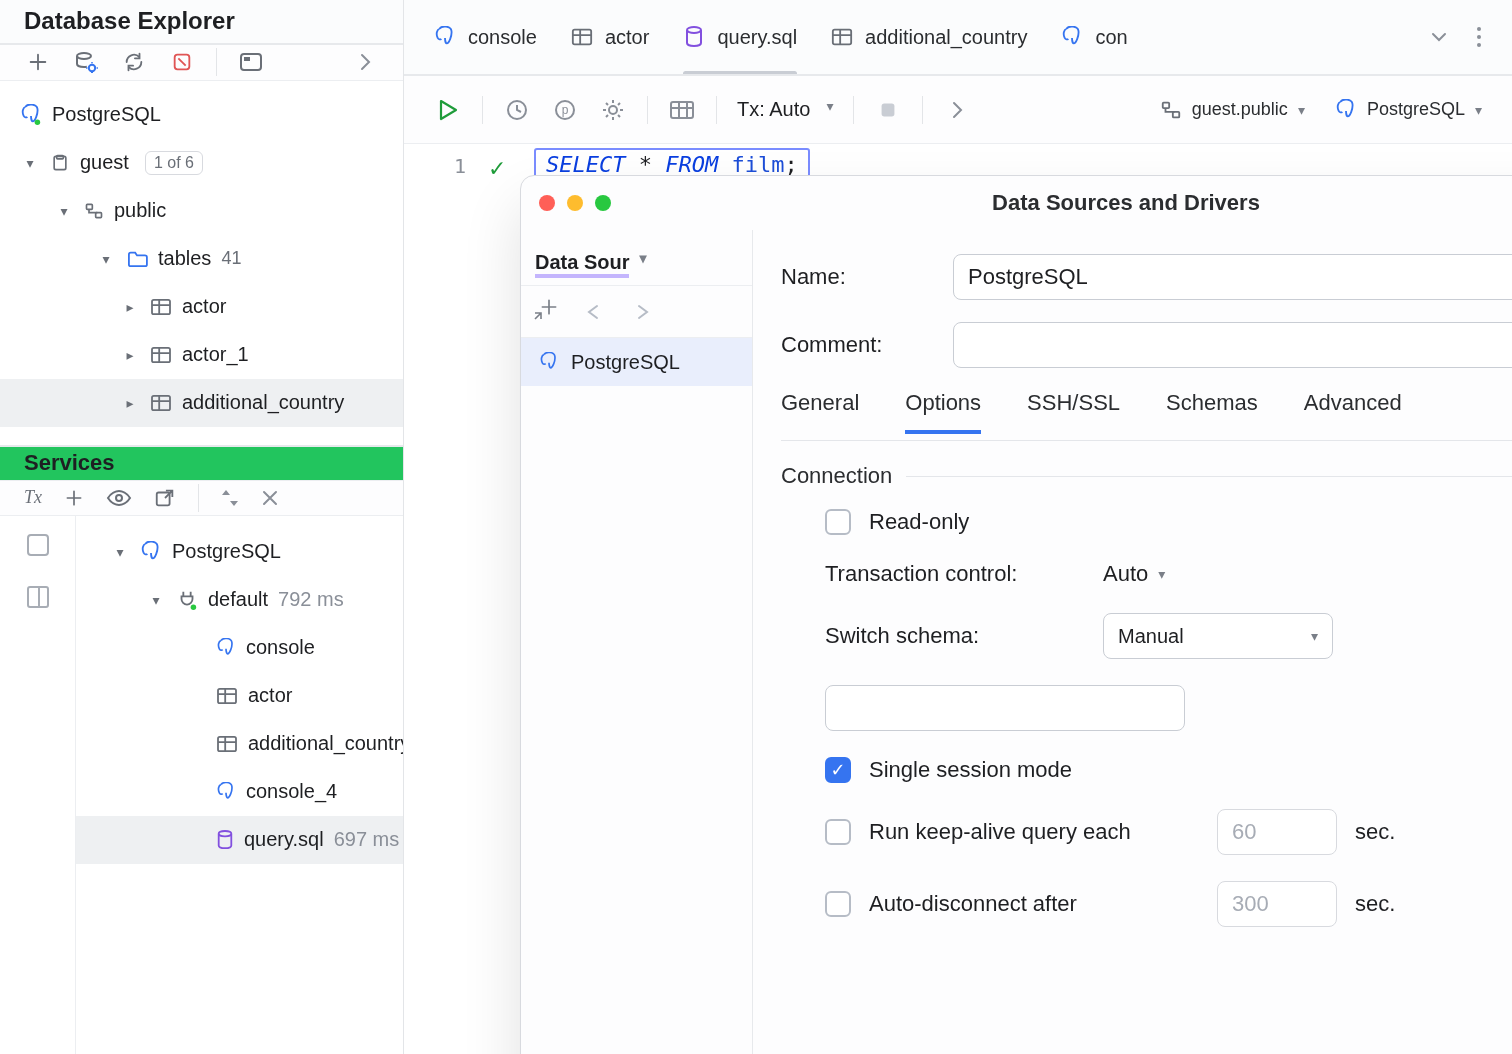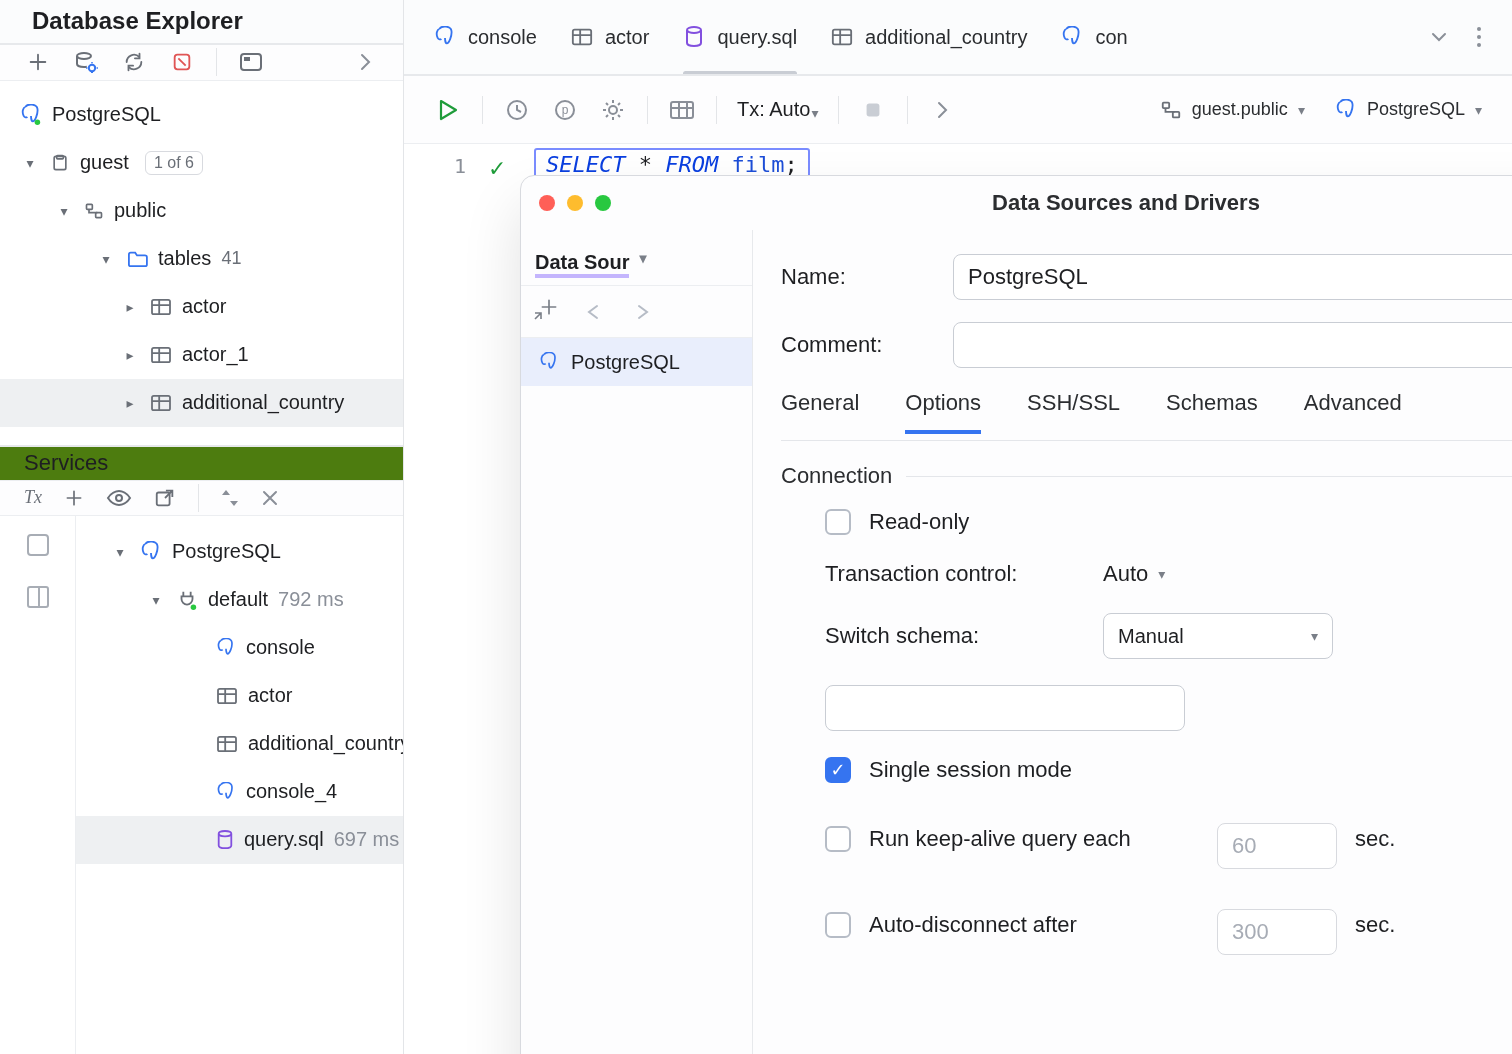--- a/index.html
+++ b/index.html
@@ -19,21 +19,21 @@
     position: absolute; inset: 0;
     display: grid;
     grid-template-columns: 404px 1fr;
   }
   
   .left-col { display: flex; flex-direction: column; border-right: 1px solid #e3e5e8; }
 
   .panel-title {
     display: flex; align-items: center;
     height: 76px;
-    padding: 0 32px;
+    padding: 0 24px;
     font-size: 24px; font-weight: 700;
     border-bottom: 2px solid #e7e9ec;
     background: #fbfcfd;
   }
 
   .toolbar {
     height: 62px;
     display: flex; align-items: center;
     gap: 20px;
     padding: 0 24px;
@@ -56,24 +56,24 @@
   .row .lbl { white-space: nowrap; }
   .row .count { color:#6a6f77; font-size:18px; }
   .pill { font-size:16px; color:#6a6f77; border:1px solid #d8dadf; border-radius:6px; padding:2px 8px; margin-left:6px;}
   .row.sel { background:#eef0f2; }
   .indent-1{padding-left:20px;} .indent-2{padding-left:54px;} .indent-3{padding-left:96px;}
   .indent-4{padding-left:120px;}
 
   .services-title {
     display:flex; align-items:center;
     height:60px; padding:0 24px;
-    font-size:22px; font-weight:400;
+    font-size:22px; font-weight:700;
     border-top:2px solid #e7e9ec;
     border-bottom:1px solid #eceef1;
-    background:#4d7c0f;
+    background:#22c55e;
   }
   .services-toolbar {
     height:60px; display:flex; align-items:center; gap:22px;
     padding:0 24px; border-bottom:1px solid #eceef1;
     background:#fdfdfe;
   }
   .services-body { display:flex; height: calc(100% - 60px - 60px); }
   .services-gutter {
     width:76px; border-right:1px solid #eceef1;
     display:flex; flex-direction:column; align-items:center;
@@ -96,21 +96,21 @@
   .tab { display:flex; align-items:center; gap:12px; color:#2b2d30; cursor:pointer; position:relative; height:100%; font-size:20px;}
   .tab.active::after{ content:""; position:absolute; left:0; right:0; bottom:-2px; height:5px; background:#c9cdd4; border-radius:3px;}
   .tab .ico { width:22px; height:22px; display:inline-flex; align-items:center; justify-content:center;}
   .tabs-tail { margin-left:auto; display:flex; align-items:center; gap:28px; color:#7a7f88;}
   .editor-toolbar {
     height:68px; display:flex; align-items:center; gap:20px;
     padding:0 30px; border-bottom:1px solid #eceef1; background:#fdfdfe;
   }
   .et-icon { width:28px; height:28px; color:#6a6f77; display:inline-flex; align-items:center; justify-content:center; cursor:pointer;}
   .play { color:#1f9c3a; font-size:24px;}
-  .tx { display:flex; align-items:flex-end; gap:1px; font-size:20px;}
+  .tx { display:flex; align-items:flex-start; gap:16px; font-size:20px;}
   .right-info { margin-left:auto; display:flex; align-items:center; gap:30px;}
   .badge { display:flex; align-items:center; gap:10px; color:#2b2d30;}
   .editor { position:relative; flex:1; background:#fff; }
   .gutter { position:absolute; left:0; top:0; bottom:0; width:74px; text-align:right; padding:10px 12px 0 0; color:#8a8f98; font-family: ui-monospace, Menlo, monospace; font-size:20px;}
   .checkmark{ position:absolute; left:84px; top:12px; color:#1f9c3a; font-size:22px;}
   .codebox { position:absolute; left:130px; top:4px; border:2px solid #7a8cff; border-radius:3px; padding:2px 10px; font-family: ui-monospace, Menlo, monospace; font-size:22px; white-space:pre;}
   .codebox .kw{ color:#0a3fe0; font-style:italic;}
   .codebox .id{ color:#1d4ed8; }
 
   
@@ -144,21 +144,21 @@
   .subtab{ padding-bottom:14px; cursor:pointer;}
   .subtab.active{ border-bottom:4px solid #3574f0; font-weight:400;}
   .hr{ height:1px; background:#e4e6ea; margin-bottom:22px;}
   .section-h{ font-size:22px; color:#2b2d30; margin:8px 0 20px 0; display:flex; align-items:center; gap:14px;}
   .section-h::after{content:""; flex:1; height:1px; background:#e4e6ea;}
   .checkbox{ width:26px; height:26px; border:2px solid #b6bcc6; border-radius:6px; display:inline-flex; align-items:center; justify-content:center; flex-shrink:0; background:#fff;}
   .checkbox.checked{ background:#3574f0; border-color:#3574f0; color:#fff; font-size:18px;}
   .opt-line{ display:flex; align-items:center; gap:18px; margin:0 0 26px 44px; font-size:22px;}
   .select{ height:46px; min-width:230px; border:1px solid #c9cdd4; border-radius:8px; padding:0 14px; display:flex; align-items:center; gap:10px; font-size:20px; background:#fff;}
   .chev-sm{ color:#7a7f88; font-size:14px;}
-  .numinput{ width:120px; height:46px; border:1px solid #d8dadf; border-radius:8px; padding:16px 14px; color:#a7acb5; font-size:22px; background:#fff; display:flex; align-items:center;margin-top:14px;}
+  .numinput{ width:120px; height:46px; border:1px solid #d8dadf; border-radius:8px; padding:16px 14px; color:#a7acb5; font-size:22px; background:#fff; display:flex; align-items:center;}
   
   svg{display:block}
 </style>
 </head>
 <body>
 
 <div class="ide">
 
   <div class="left-col">
     <div class="panel-title">Database Explorer</div>

